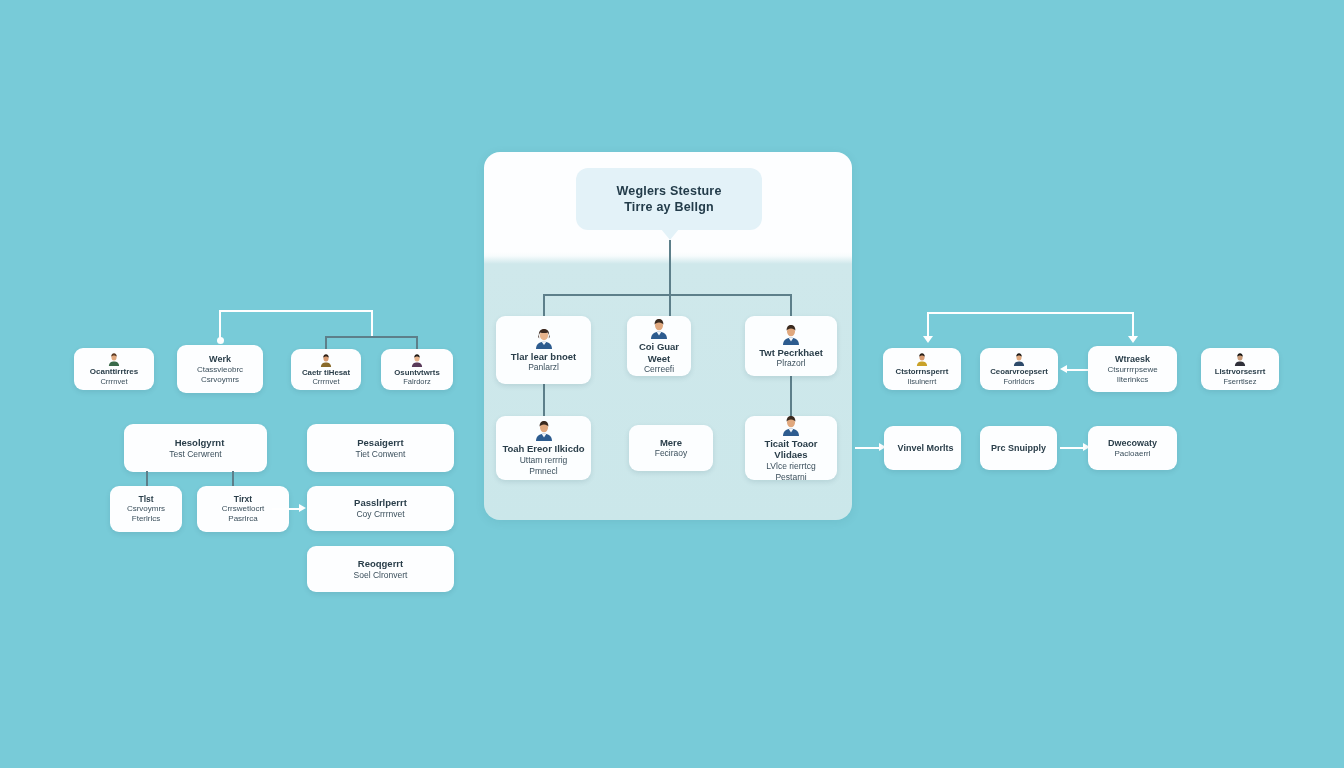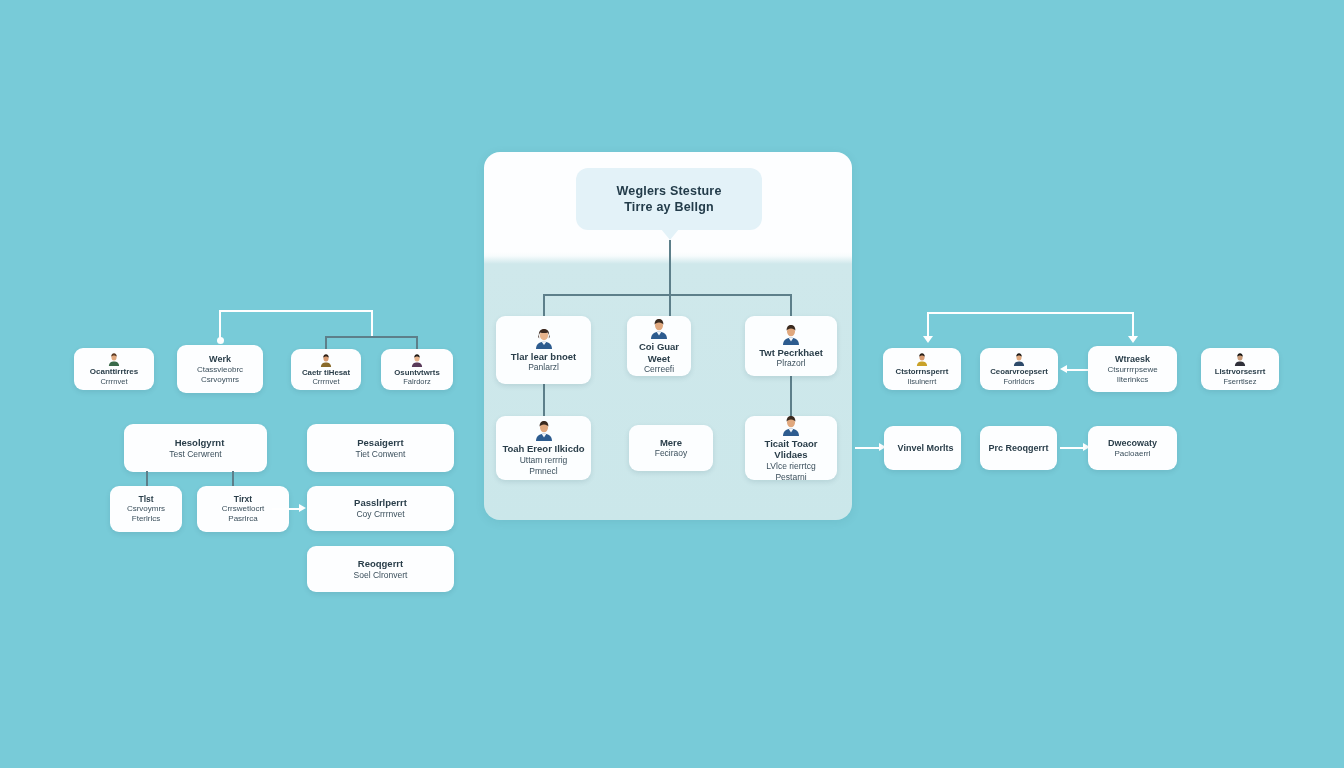--- a/index.html
+++ b/index.html
@@ -338,21 +338,21 @@
   </div>
 
   <div class="ln hline w" style="left:855px; top:447px; width:25px;"></div>
   <div class="arrow-r" style="left:879px; top:443px;"></div>
 
   <div class="card" style="left:884px; top:426px; width:77px; height:44px;padding-left:12px;">
     <div class="l1" style="font-size:9px;line-height:11px;">Vinvel Morlts</div>
   </div>
 
   <div class="card" style="left:980px; top:426px; width:77px; height:44px;">
-    <div class="l1" style="font-size:9px;line-height:11px;">Prc Reoqgerrt</div>
+    <div class="l1" style="font-size:9px;line-height:11px;">Prc Snuipply</div>
   </div>
 
   <div class="ln hline w" style="left:1060px; top:447px; width:24px;"></div>
   <div class="arrow-r" style="left:1083px; top:443px;"></div>
 
   <div class="card" style="left:1088px; top:426px; width:89px; height:44px;">
     <div class="l1" style="font-size:9px;line-height:11px;">Dwecowaty</div>
     <div class="l2" style="font-size:8px;line-height:10px;">Pacloaerrl</div>
   </div>
 

